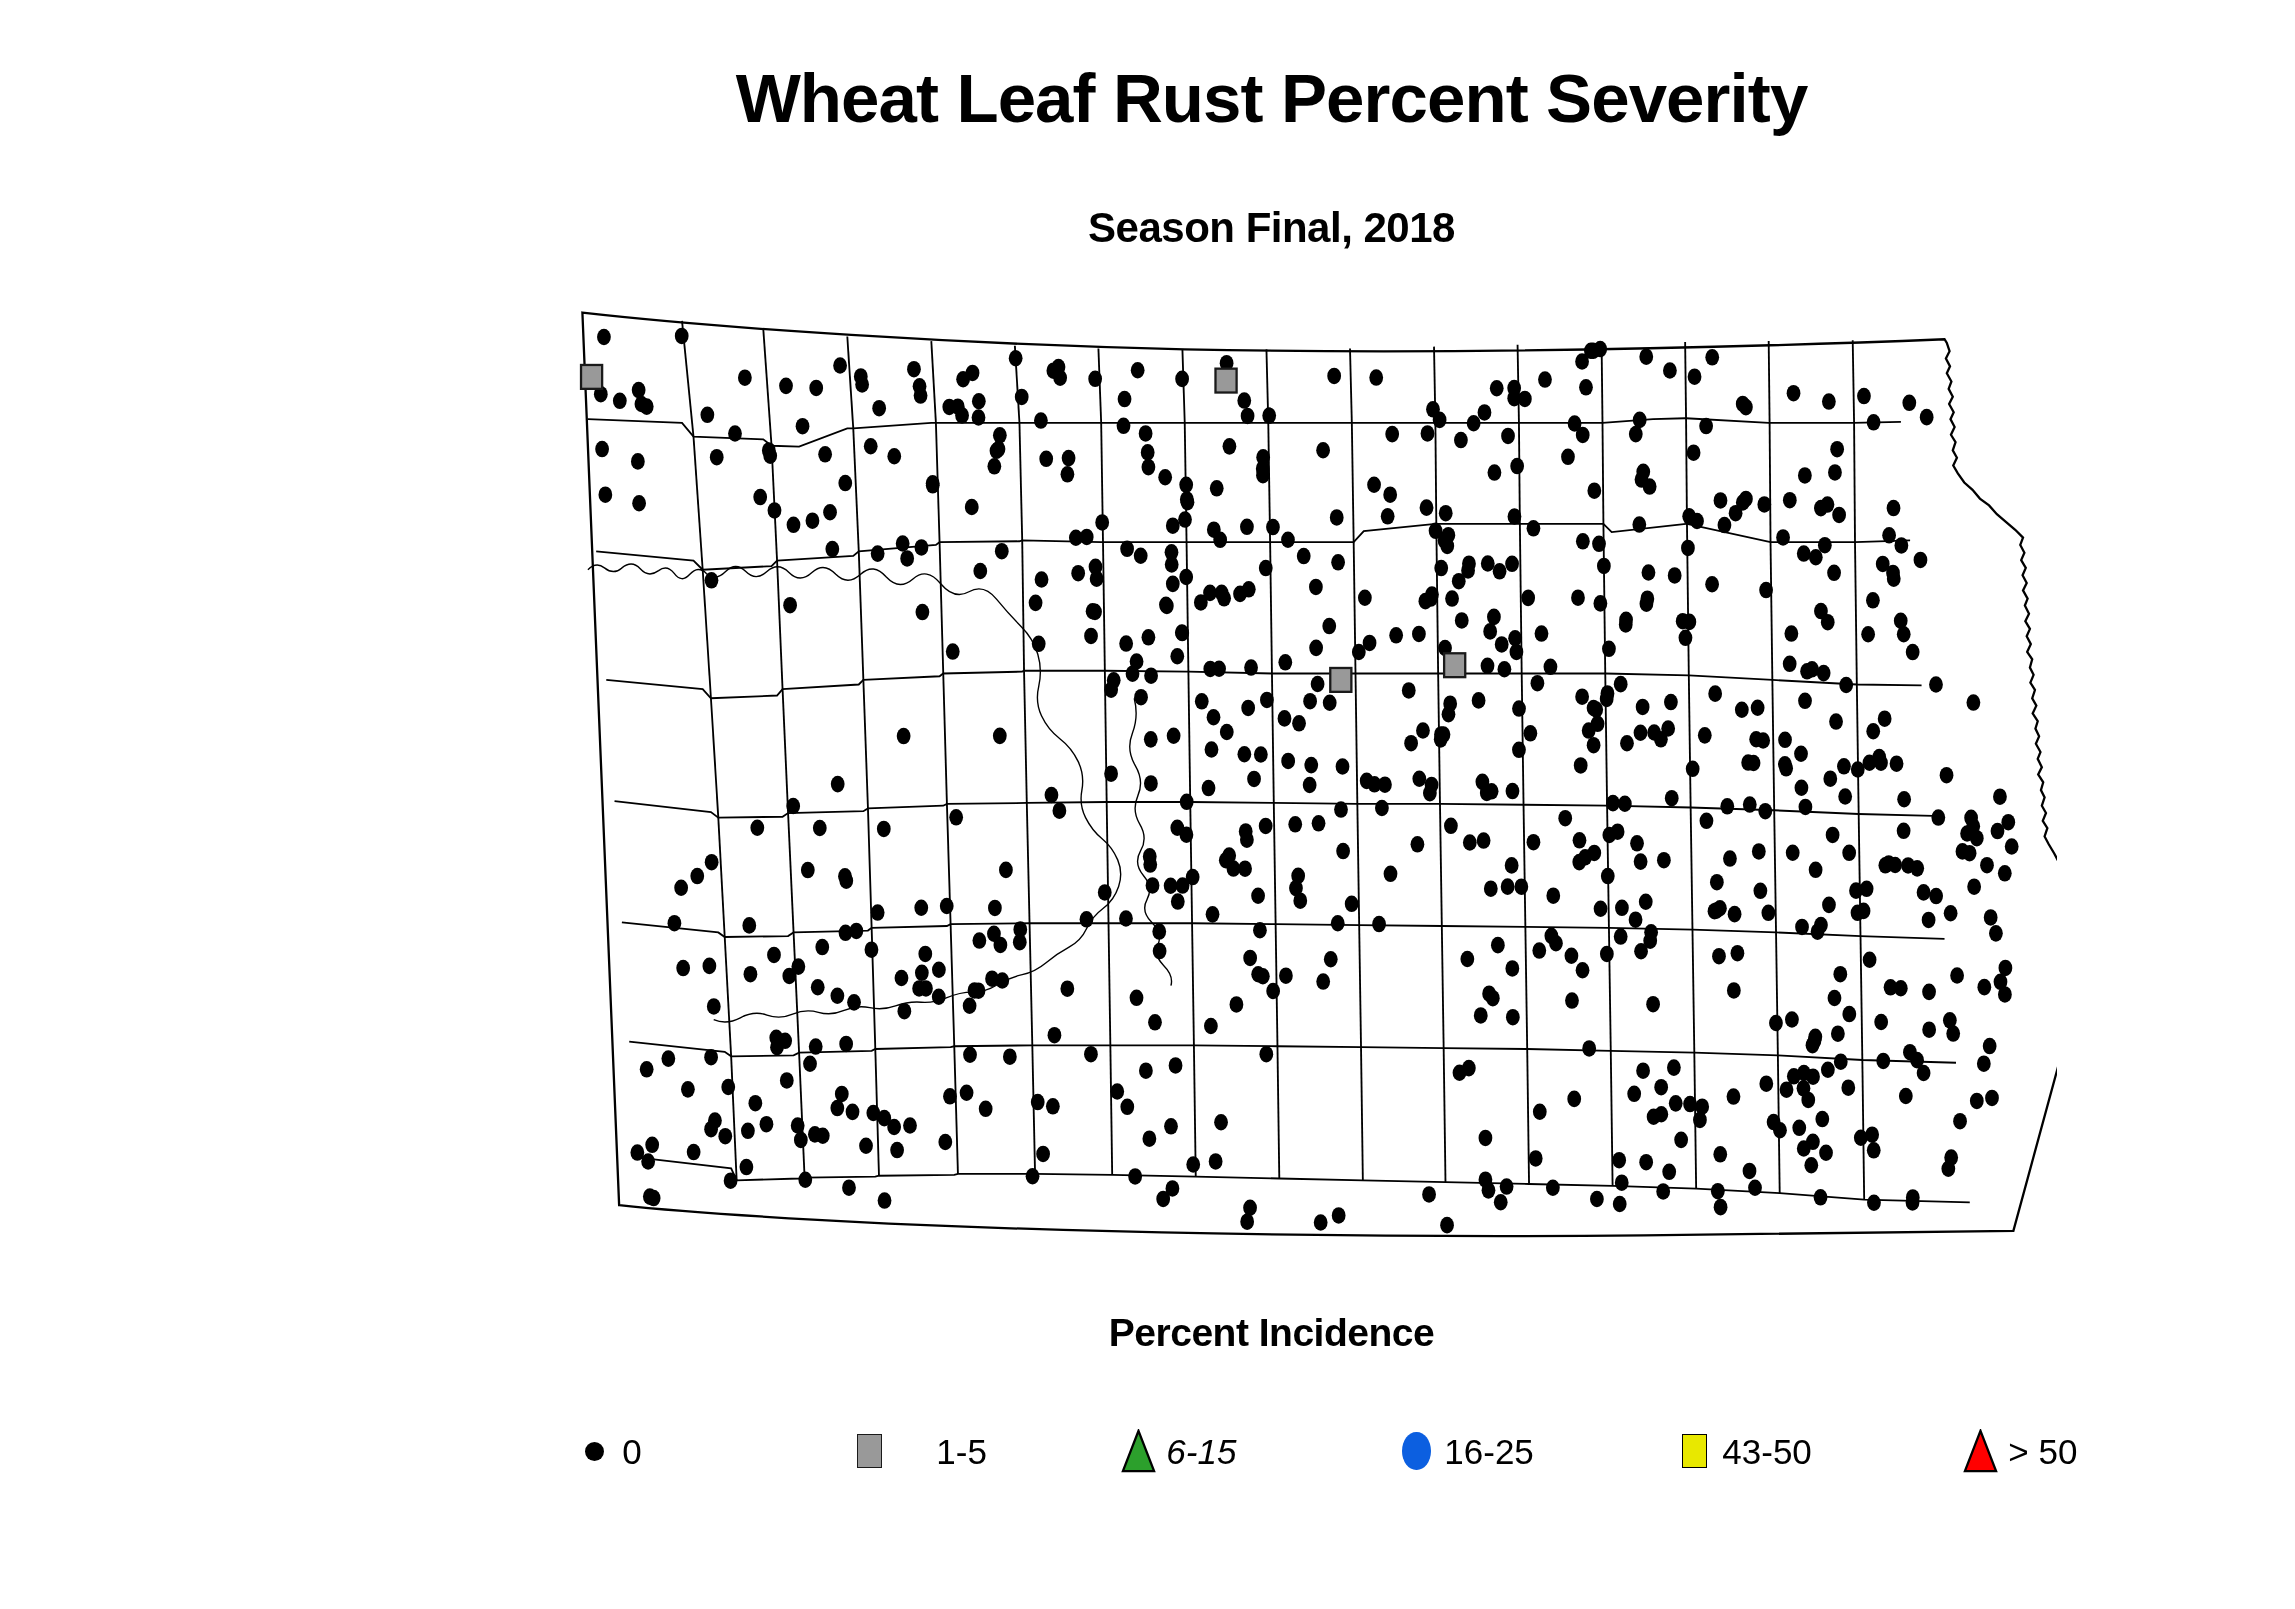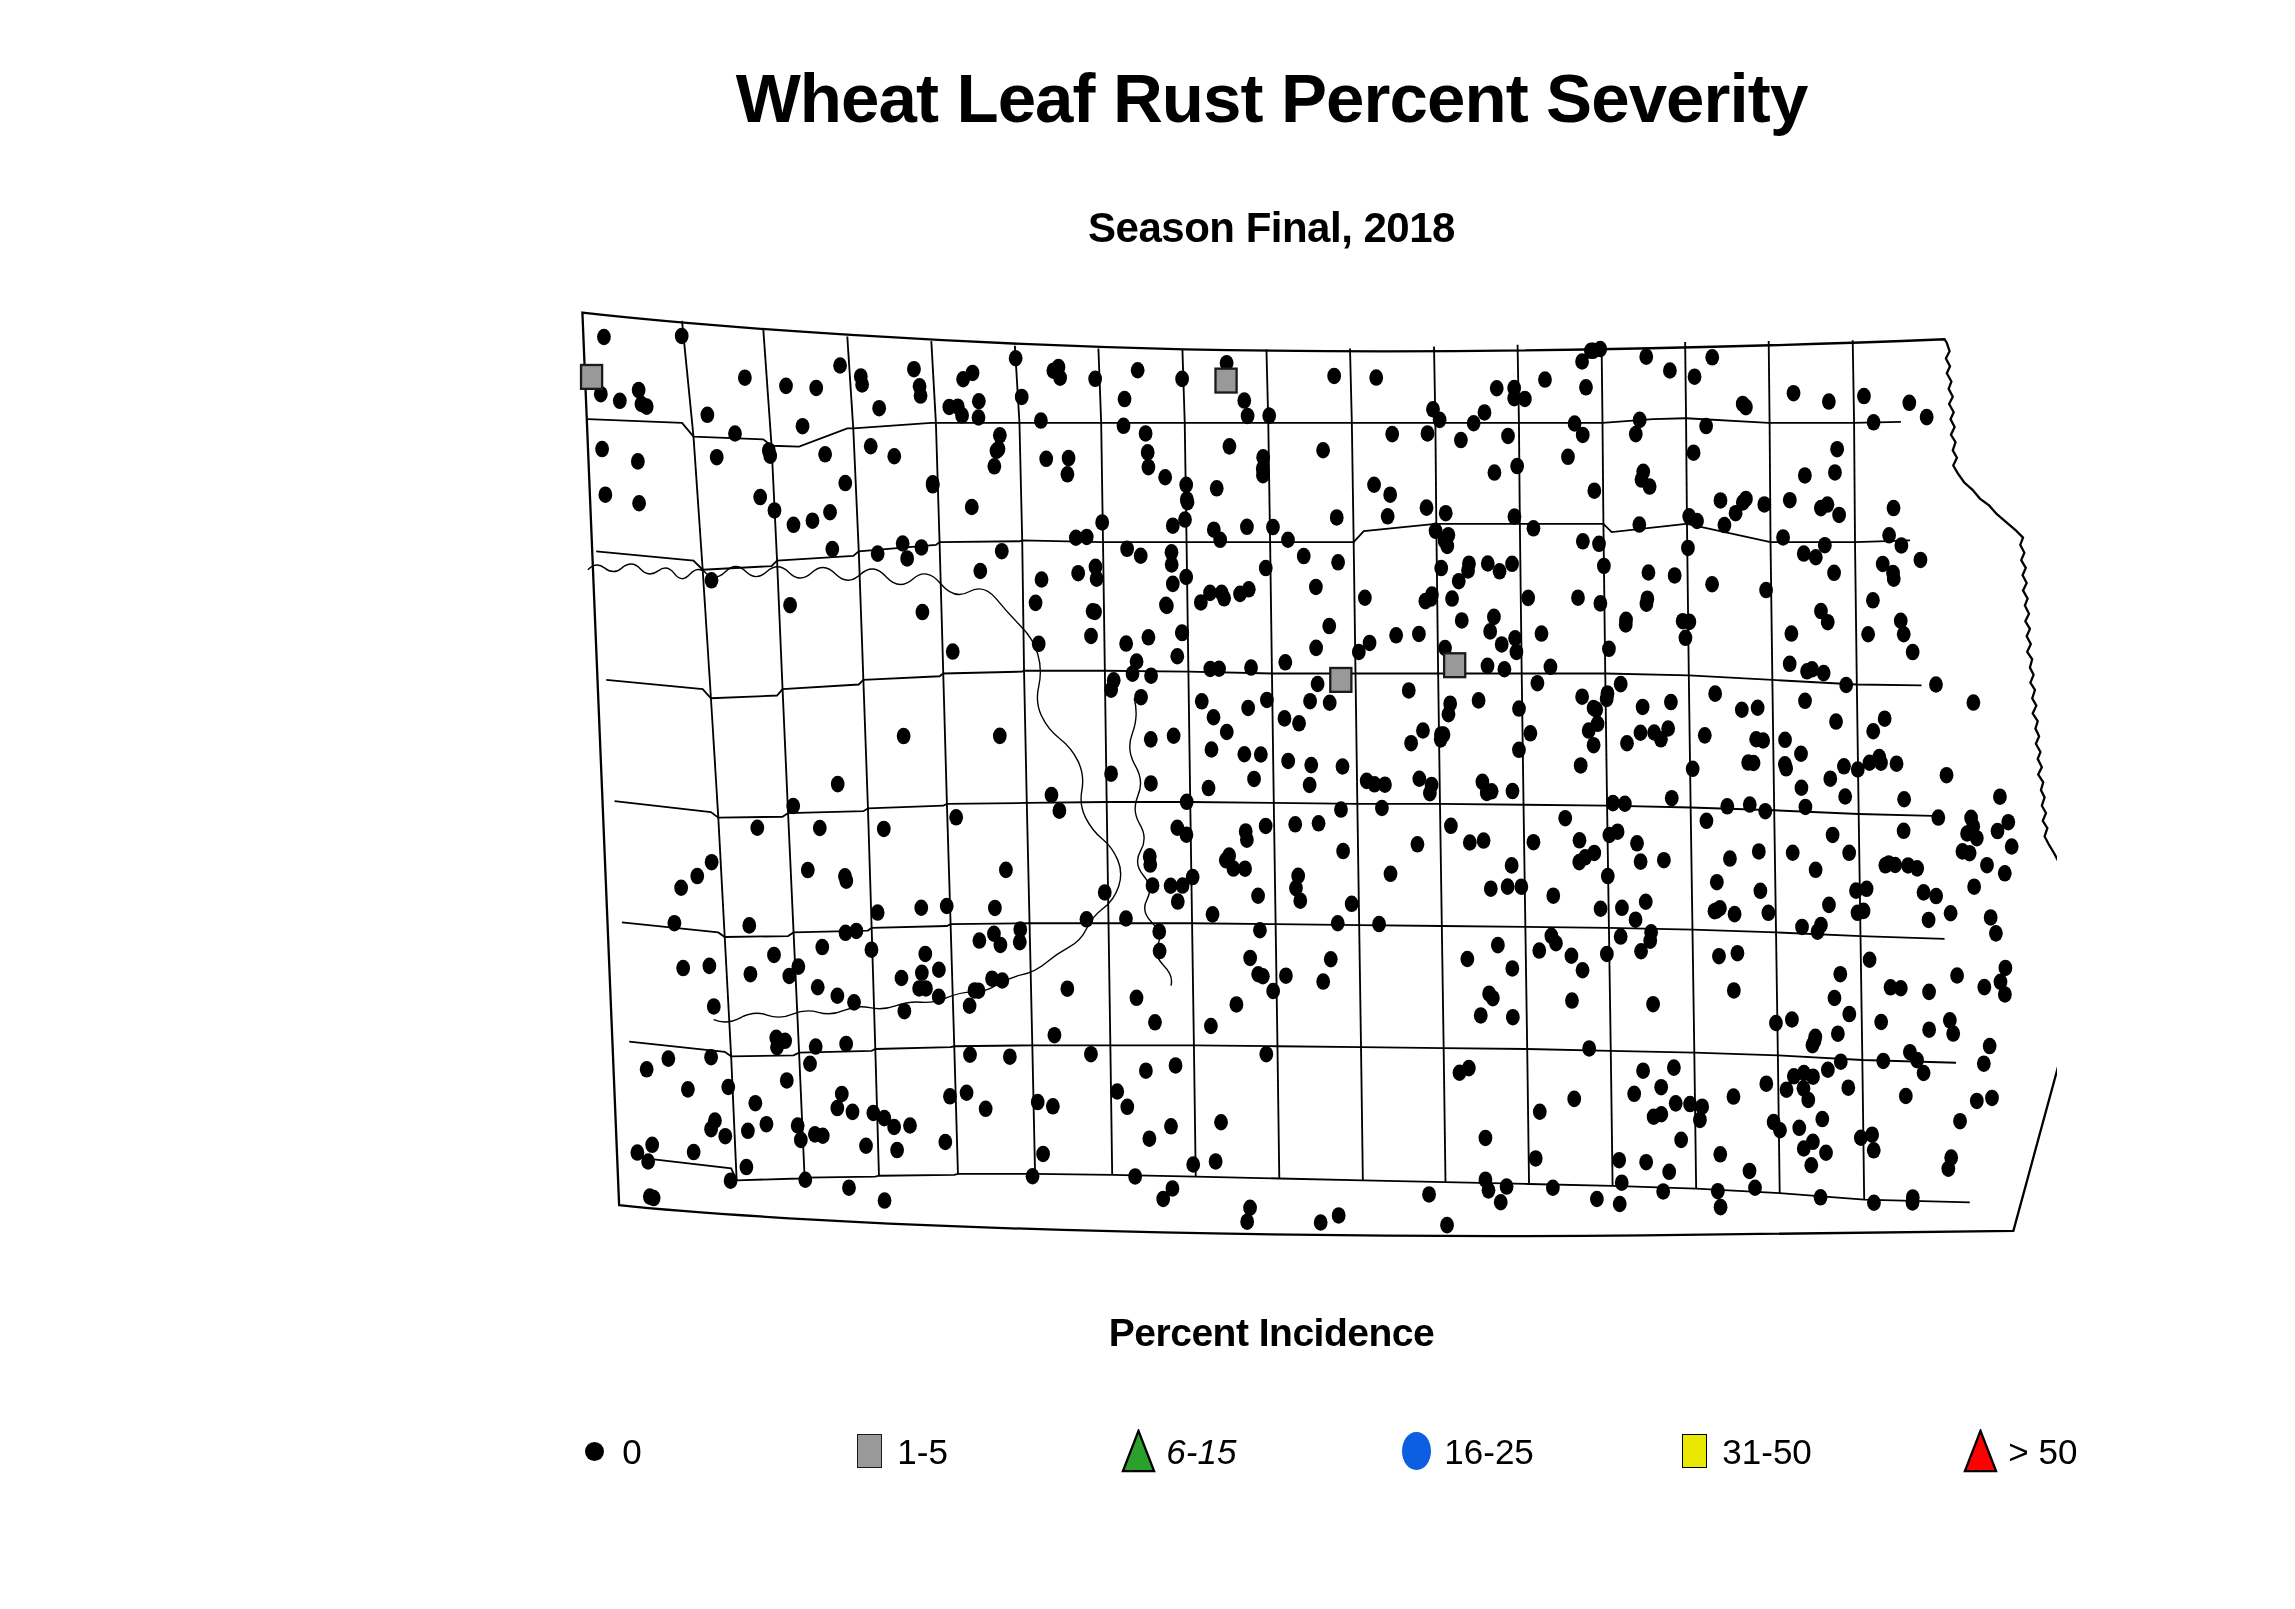--- a/index.html
+++ b/index.html
@@ -1040,21 +1040,21 @@
 
   <div class="legend-title">Percent Incidence</div>
 
   <div id="legend">
       <div class="legend-item" style="left: 0px;">
         <div class="legend-sym">
           <div class="sym-dot" style="background: rgb(0, 0, 0);"></div>
         </div>
         <div class="legend-label">0</div>
       </div>
-      <div class="legend-item" style="left: 275px;">
+      <div class="legend-item" style="left: 275px; gap: 39px;">
         <div class="legend-sym">
           <div class="sym-sq" style="background: rgb(153, 153, 153); border-color: rgb(26, 26, 26);"></div>
         </div>
         <div class="legend-label">1-5</div>
       </div>
       <div class="legend-item" style="left: 544px; font-style: italic;">
         <div class="legend-sym">
           <svg width="35" height="44" viewBox="0 0 76 96">
             <polygon points="38,4 72,92 4,92" fill="#2CA02C" stroke="#000000" stroke-width="5"></polygon>
           </svg>
@@ -1064,21 +1064,21 @@
       <div class="legend-item" style="left: 822px; justify-content: center;">
         <div class="legend-sym">
           <div class="sym-dot" style="background: rgb(12, 95, 224); width: 28.5px; height: 38px; border-radius: 50%;"></div>
         </div>
         <div class="legend-label">16-25</div>
       </div>
       <div class="legend-item" style="left: 1100px;">
         <div class="legend-sym">
           <div class="sym-sq" style="background: rgb(232, 232, 0); border-color: rgb(0, 0, 0);"></div>
         </div>
-        <div class="legend-label">31-50</div>
+        <div class="legend-label">43-50</div>
       </div>
       <div class="legend-item" style="left: 1386px;">
         <div class="legend-sym">
           <svg width="35" height="44" viewBox="0 0 76 96">
             <polygon points="38,4 72,92 4,92" fill="#FF0000" stroke="#000000" stroke-width="5"></polygon>
           </svg>
         </div>
         <div class="legend-label">&gt; 50</div>
       </div>
     </div>

